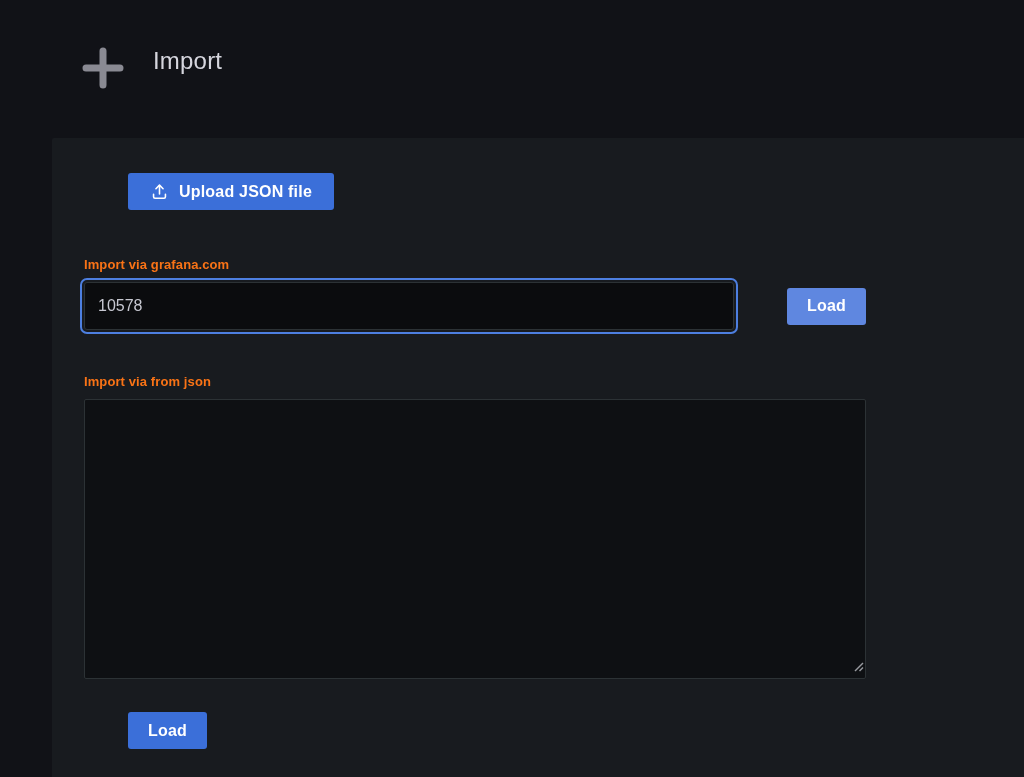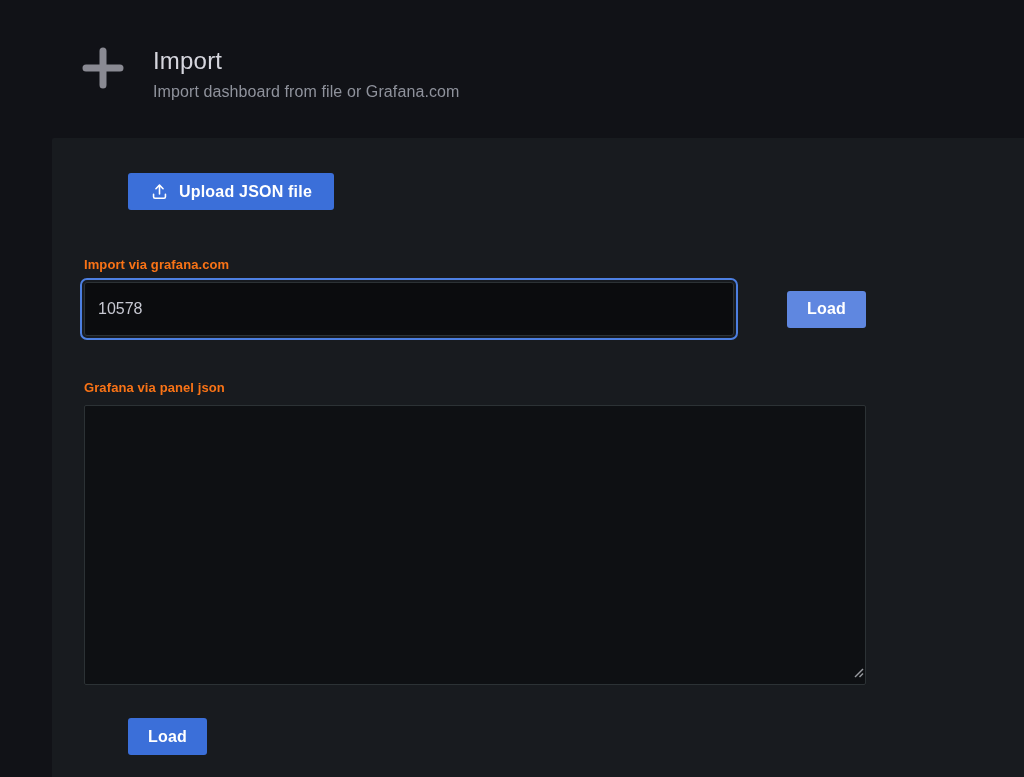--- a/index.html
+++ b/index.html
@@ -76,21 +76,21 @@
   }
   .gcom-row {
     display: flex;
     align-items: center;
     gap: 9px;
     width: 782px;
     margin-bottom: 44px;
   }
   .text-input {
     flex: 1;
-    height: 54px;
+    height: 48px;
     background: #0b0c0e;
     border: 1px solid #2c3235;
     border-radius: 2px;
     color: #c7c8d1;
     font-family: "Liberation Sans", sans-serif;
     font-size: 16px;
     padding: 0 13px;
   }
   .text-input.focused {
     outline: 2px solid #4d7fe0;
@@ -124,21 +124,20 @@
 <body>
 
 <div class="page-header">
   <span class="plus-icon">
     <svg width="44" height="44" viewBox="0 0 44 44" fill="none">
       <path d="M22 5 V39 M5 22 H39" stroke="#8a8a93" stroke-width="7" stroke-linecap="round"></path>
     </svg>
   </span>
   <div class="header-text">
     <h1 class="page-title">Import</h1>
-    <div class="page-subtitle">Import dashboard from file or Grafana.com</div>
   </div>
 </div>
 
 <main class="import-panel">
   <div class="content-col">
 
     <button class="btn upload-btn">
       <span class="btn-icon">
         <svg width="19" height="19" viewBox="0 0 24 24" fill="none" stroke="#ffffff" stroke-width="2" stroke-linecap="round" stroke-linejoin="round">
           <path d="M12 15 V4.5"></path>
@@ -151,21 +150,21 @@
 
     <div class="field">
       <label class="field-label">Import via grafana.com</label>
       <div class="gcom-row">
         <input type="text" class="text-input focused" value="10578" style="">
         <button class="btn light gcom-load">Load</button>
       </div>
     </div>
 
     <div class="field">
-      <label class="field-label">Grafana via panel json</label>
+      <label class="field-label">Import via from json</label>
       <div class="textarea-wrap">
         <textarea class="json-textarea" style=""></textarea>
         <span class="resize-handle">
           <svg width="11" height="11" viewBox="0 0 11 11" fill="none">
             <path d="M10 2 L2 10" stroke="#989aa0" stroke-width="1.4"></path>
             <path d="M10 6.5 L6.5 10" stroke="#989aa0" stroke-width="1.4"></path>
           </svg>
         </span>
       </div>
     </div>

